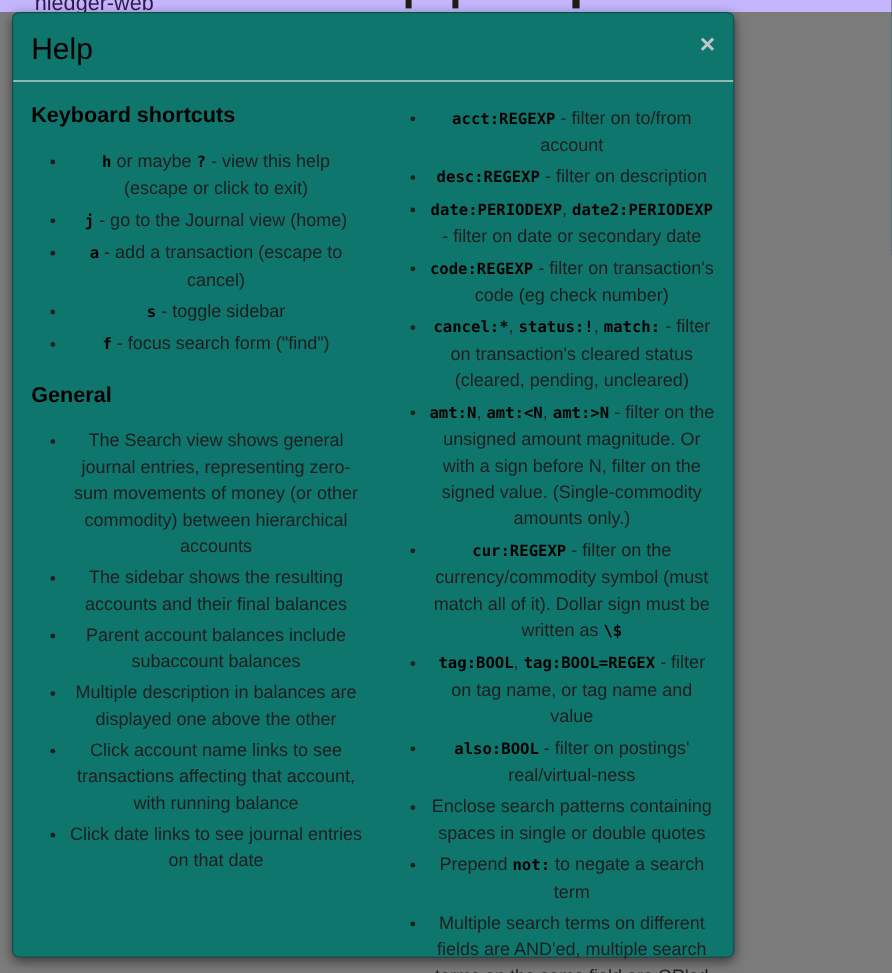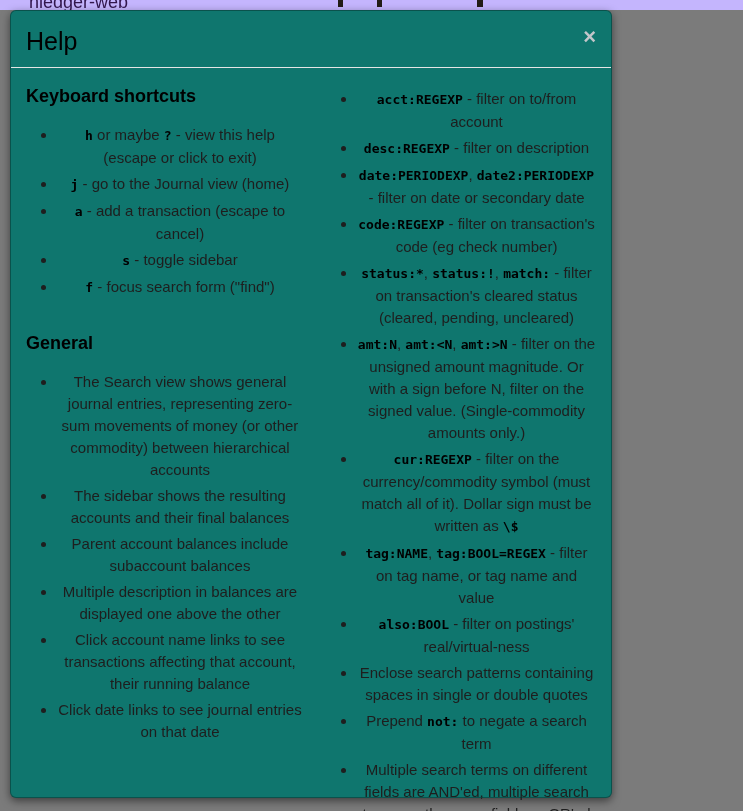--- a/index.html
+++ b/index.html
@@ -63,21 +63,21 @@
     color: #c2c6ca; cursor: pointer;
   }
   .modal-body {
     display: flex;
     padding: 20px 15px 15px 15px;
   }
   .col { width: 50%; }
   .col-left  { padding-right: 8px; }
   .col-right { padding-left: 15px; }
 
-  .section + .section { margin-top: 36px; }
+  .section + .section { margin-top: 22px; }
   .section-heading {
     margin: 0 0 19px 0;
     font-size: 18px;
     line-height: 17px;
     font-weight: bold;
     color: #000;
   }
   ul.help-list {
     margin: 0 0 10px 0;
     padding: 0 0 0 31px;
@@ -121,36 +121,36 @@
             <li><code>f</code> - focus search form ("find")</li>
           </ul>
         </div>
         <div class="section">
           <h4 class="section-heading">General</h4>
           <ul class="help-list">
             <li>The Search view shows general journal entries, representing zero-sum movements of money (or other commodity) between hierarchical accounts</li>
             <li>The sidebar shows the resulting accounts and their final balances</li>
             <li>Parent account balances include subaccount balances</li>
             <li>Multiple description in balances are displayed one above the other</li>
-            <li>Click account name links to see transactions affecting that account, their running balance</li>
+            <li>Click account name links to see transactions affecting that account, with running balance</li>
             <li>Click date links to see journal entries on that date</li>
           </ul>
         </div>
       </div>
     <div class="col col-right">
         <div class="section">
           <ul class="help-list">
             <li><code>acct:REGEXP</code> - filter on to/from account</li>
             <li><code>desc:REGEXP</code> - filter on description</li>
             <li><code>date:PERIODEXP</code>, <code>date2:PERIODEXP</code> - filter on date or secondary date</li>
             <li><code>code:REGEXP</code> - filter on transaction's code (eg check number)</li>
-            <li><code>status:*</code>, <code>status:!</code>, <code>match:</code> - filter on transaction's cleared status (cleared, pending, uncleared)</li>
+            <li><code>cancel:*</code>, <code>status:!</code>, <code>match:</code> - filter on transaction's cleared status (cleared, pending, uncleared)</li>
             <li><code>amt:N</code>, <code>amt:&lt;N</code>, <code>amt:&gt;N</code> - filter on the unsigned amount magnitude. Or with a sign before N, filter on the signed value. (Single-commodity amounts only.)</li>
             <li><code>cur:REGEXP</code> - filter on the currency/commodity symbol (must match all of it). Dollar sign must be written as <code>\$</code></li>
-            <li><code>tag:NAME</code>, <code>tag:BOOL=REGEX</code> - filter on tag name, or tag name and value</li>
+            <li><code>tag:BOOL</code>, <code>tag:BOOL=REGEX</code> - filter on tag name, or tag name and value</li>
             <li><code>also:BOOL</code> - filter on postings' real/virtual-ness</li>
             <li>Enclose search patterns containing spaces in single or double quotes</li>
             <li>Prepend <code>not:</code> to negate a search term</li>
             <li>Multiple search terms on different fields are AND'ed, multiple search terms on the same field are OR'ed</li>
             <li>These search acct also work with command-line hledger</li>
           </ul>
         </div>
       </div>
   </div>
 </div>

